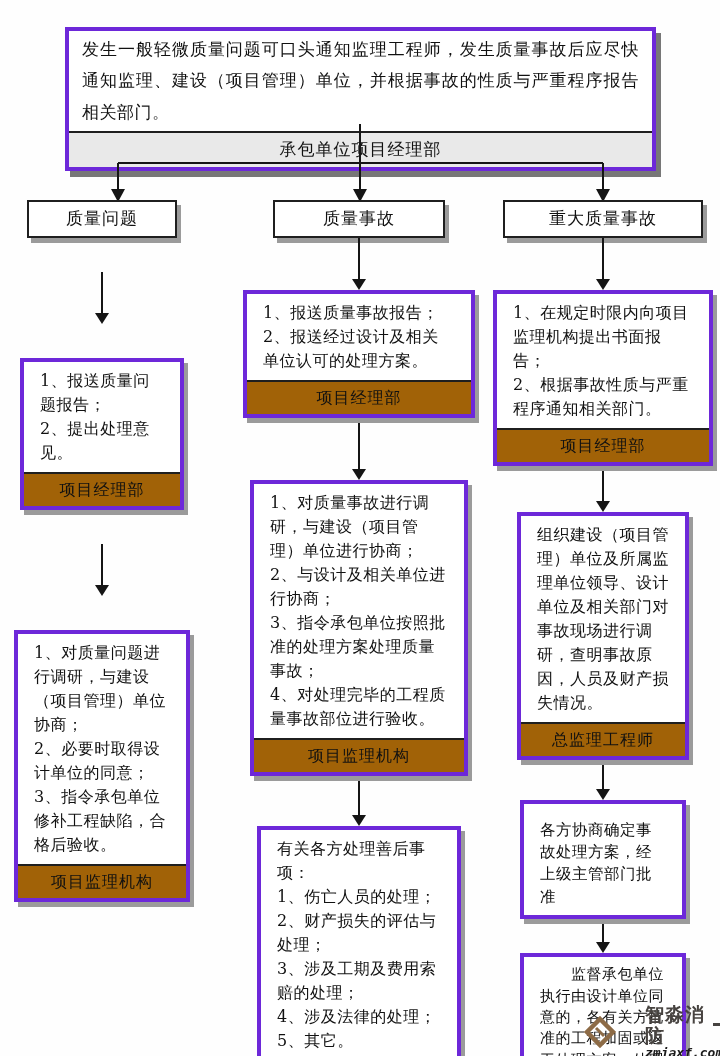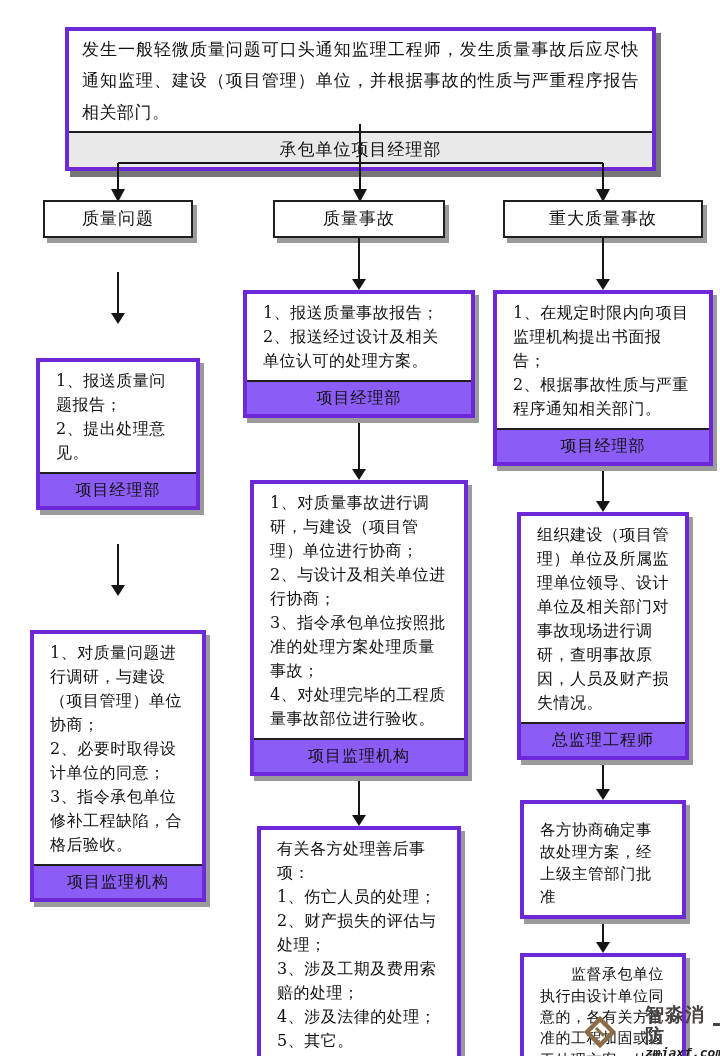--- a/index.html
+++ b/index.html
@@ -11,36 +11,36 @@
   
   .fbox{
     position:relative;background:#fff;border:4px solid #6d28d9;
     box-shadow:4px 5px 0 #9b9b9b;box-sizing:border-box;
     display:flex;flex-direction:column;
   }
   .box-content{
     padding:7px 16px;white-space:pre-line;letter-spacing:.5px;flex:1;text-align:left;
   }
   .box-footer{
-    border-top:2px solid #1f1f1f;background:#8b5cf6;text-align:center;
+    border-top:2px solid #1f1f1f;background:#a16207;text-align:center;
     padding:4px 3px;letter-spacing:1px;
   }
   .hbox{
     background:#fff;border:2px solid #1f1f1f;box-shadow:4px 5px 0 #9b9b9b;
     box-sizing:border-box;text-align:center;padding:4px 2px;font-size:17px;letter-spacing:1px;
   }
   
   .topbox{position:absolute;left:65px;top:27px;width:591px;box-shadow:5px 6px 0 #777;}
   .topbox .box-content{font-size:17px;line-height:1.85;padding:3px 13px;white-space:normal;text-align:justify;letter-spacing:.5px;}
   .topbox .box-footer{font-size:17px;padding:4px;background:#e9e9e9;}
   
   .connector{position:absolute;left:0;top:124px;width:720px;height:78px;}
   
   .col{position:absolute;top:200px;display:flex;flex-direction:column;align-items:center;}
-  #col1{left:30px;width:176px;gap:34px;}
+  #col1{left:14px;width:176px;gap:34px;}
   #col2{left:250px;width:218px;}
   #col3{left:503px;width:200px;}
   
   .w150{width:150px}.w164{width:164px}.w176{width:176px}
   .w198{width:172px}.w212{width:232px}.w218{width:218px}.w204{width:204px}
   .w186{width:220px}.w192{width:172px}.w166{width:166px}.w200{width:200px}
   
   .mh194{min-height:194px}.mh147{min-height:147px}.mh72{min-height:72px}
   .fz15{font-size:15px;line-height:1.42;}
   .fz155{font-size:15.5px;line-height:1.45;margin-top:8px;}

